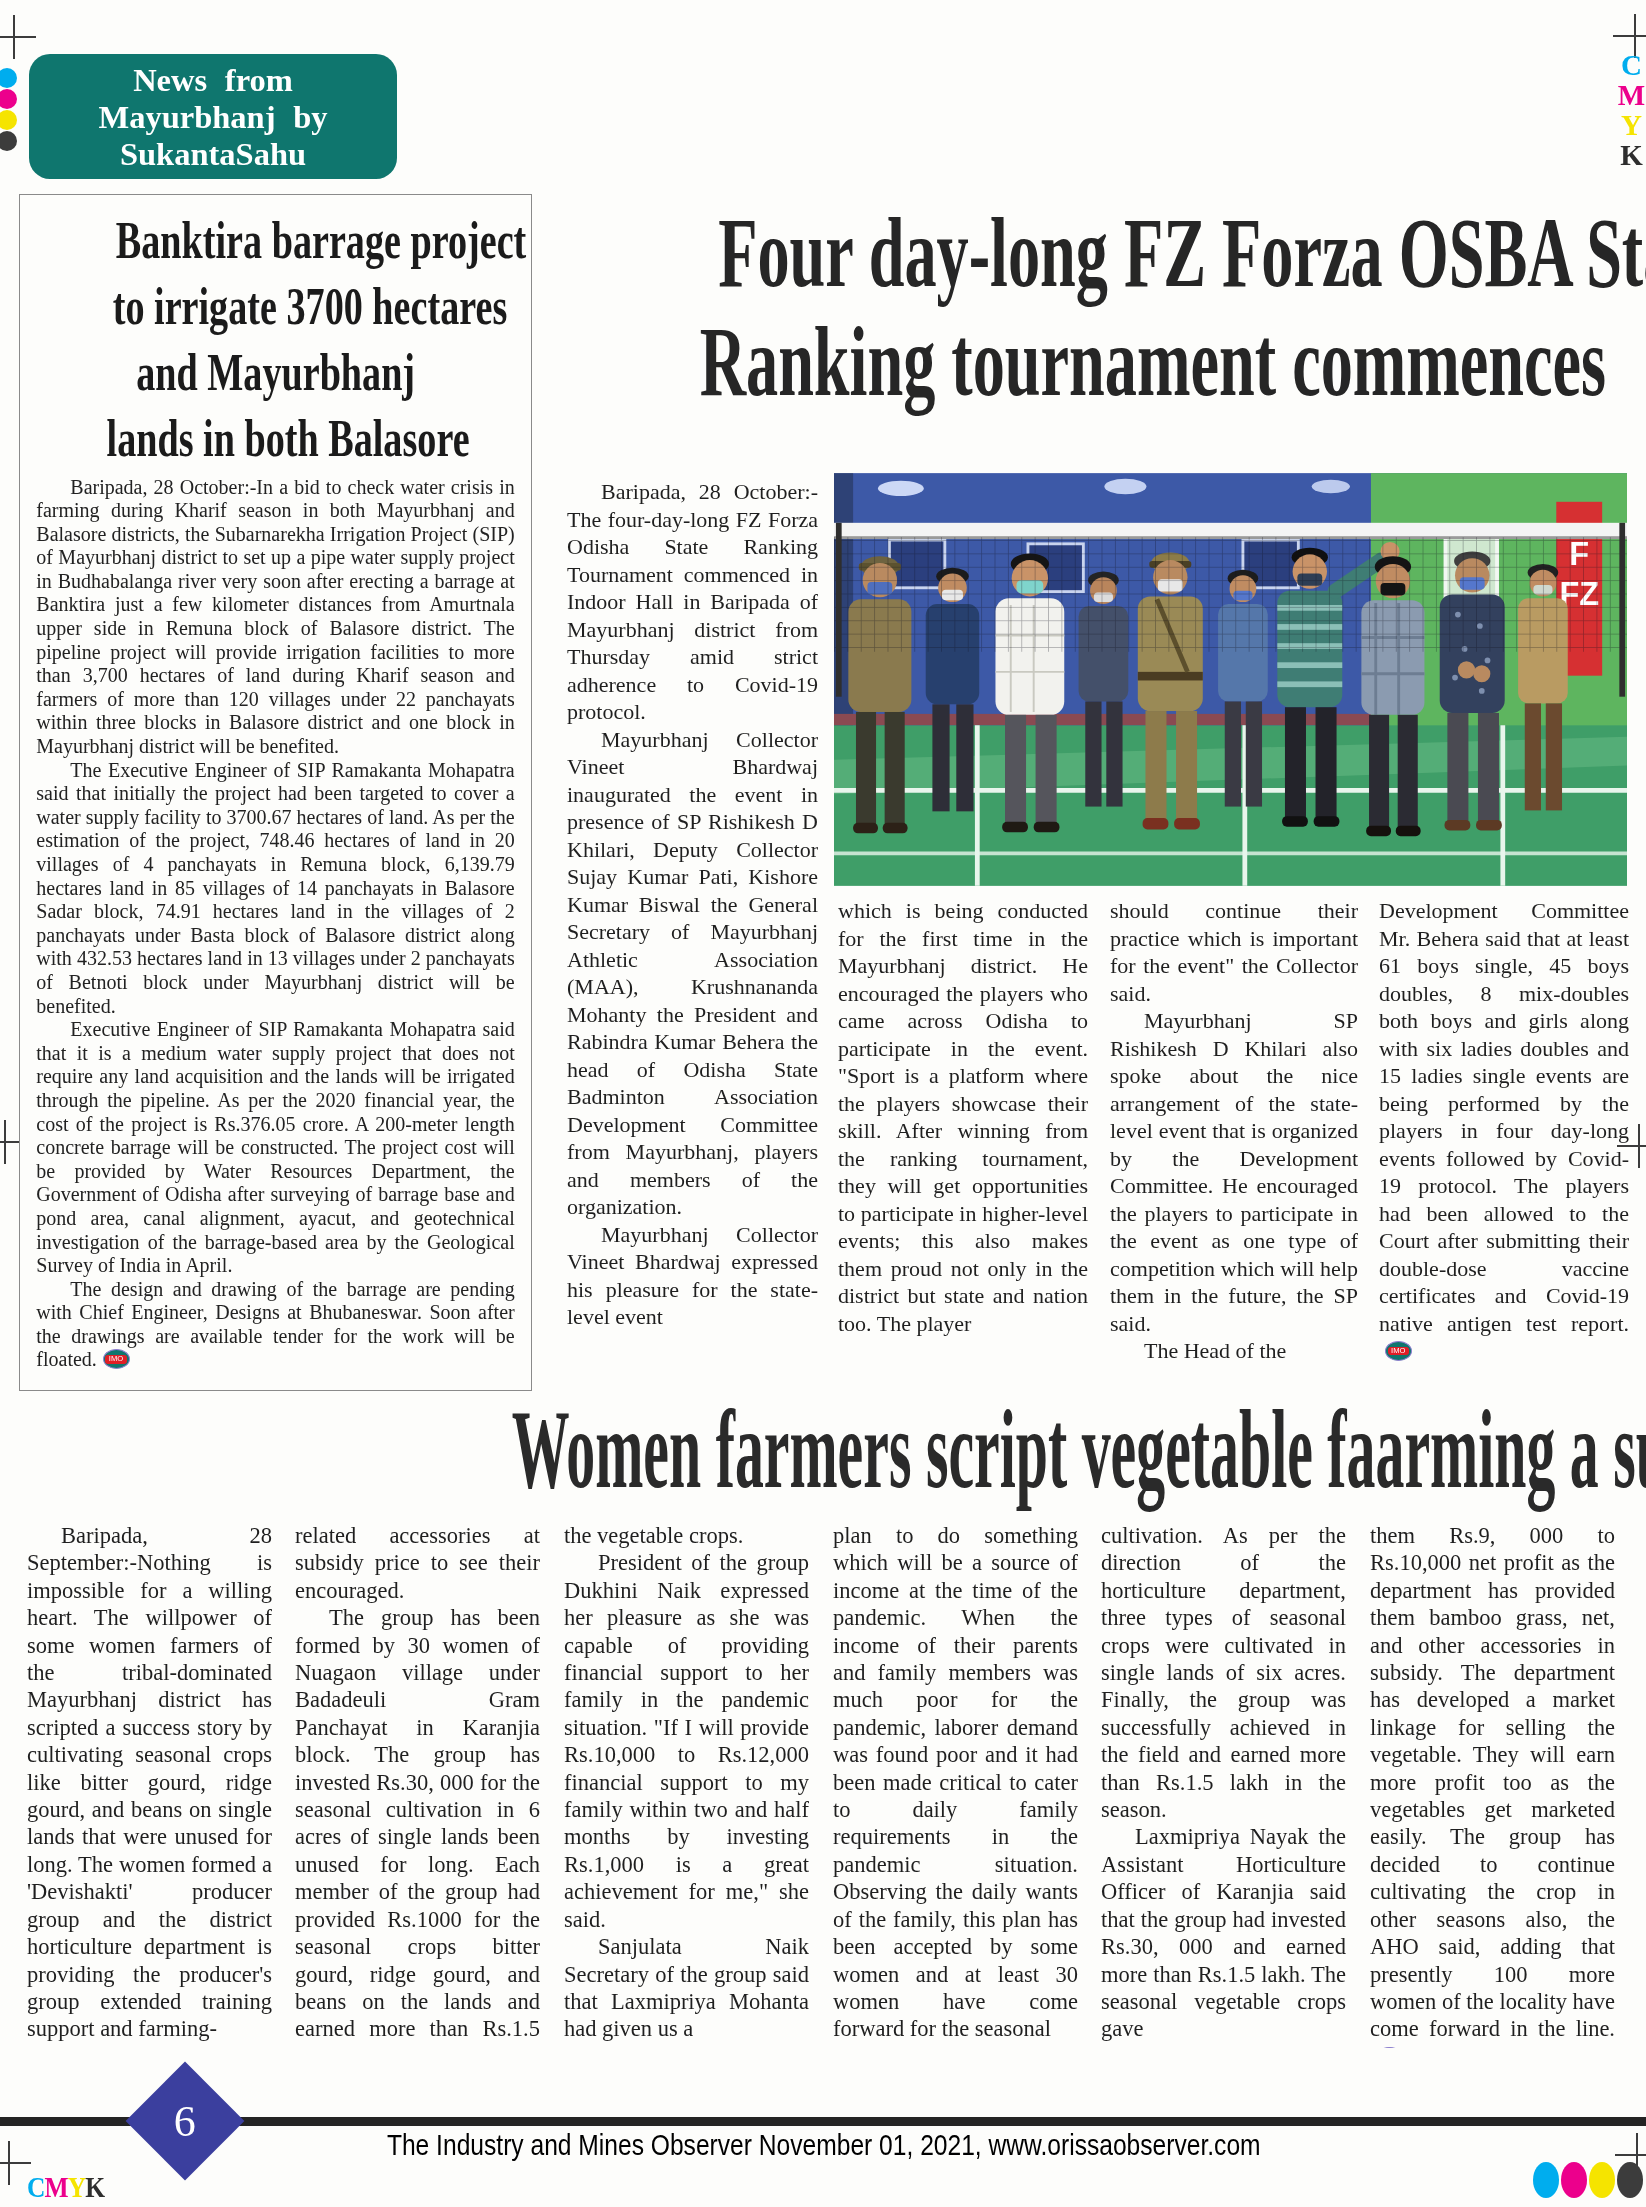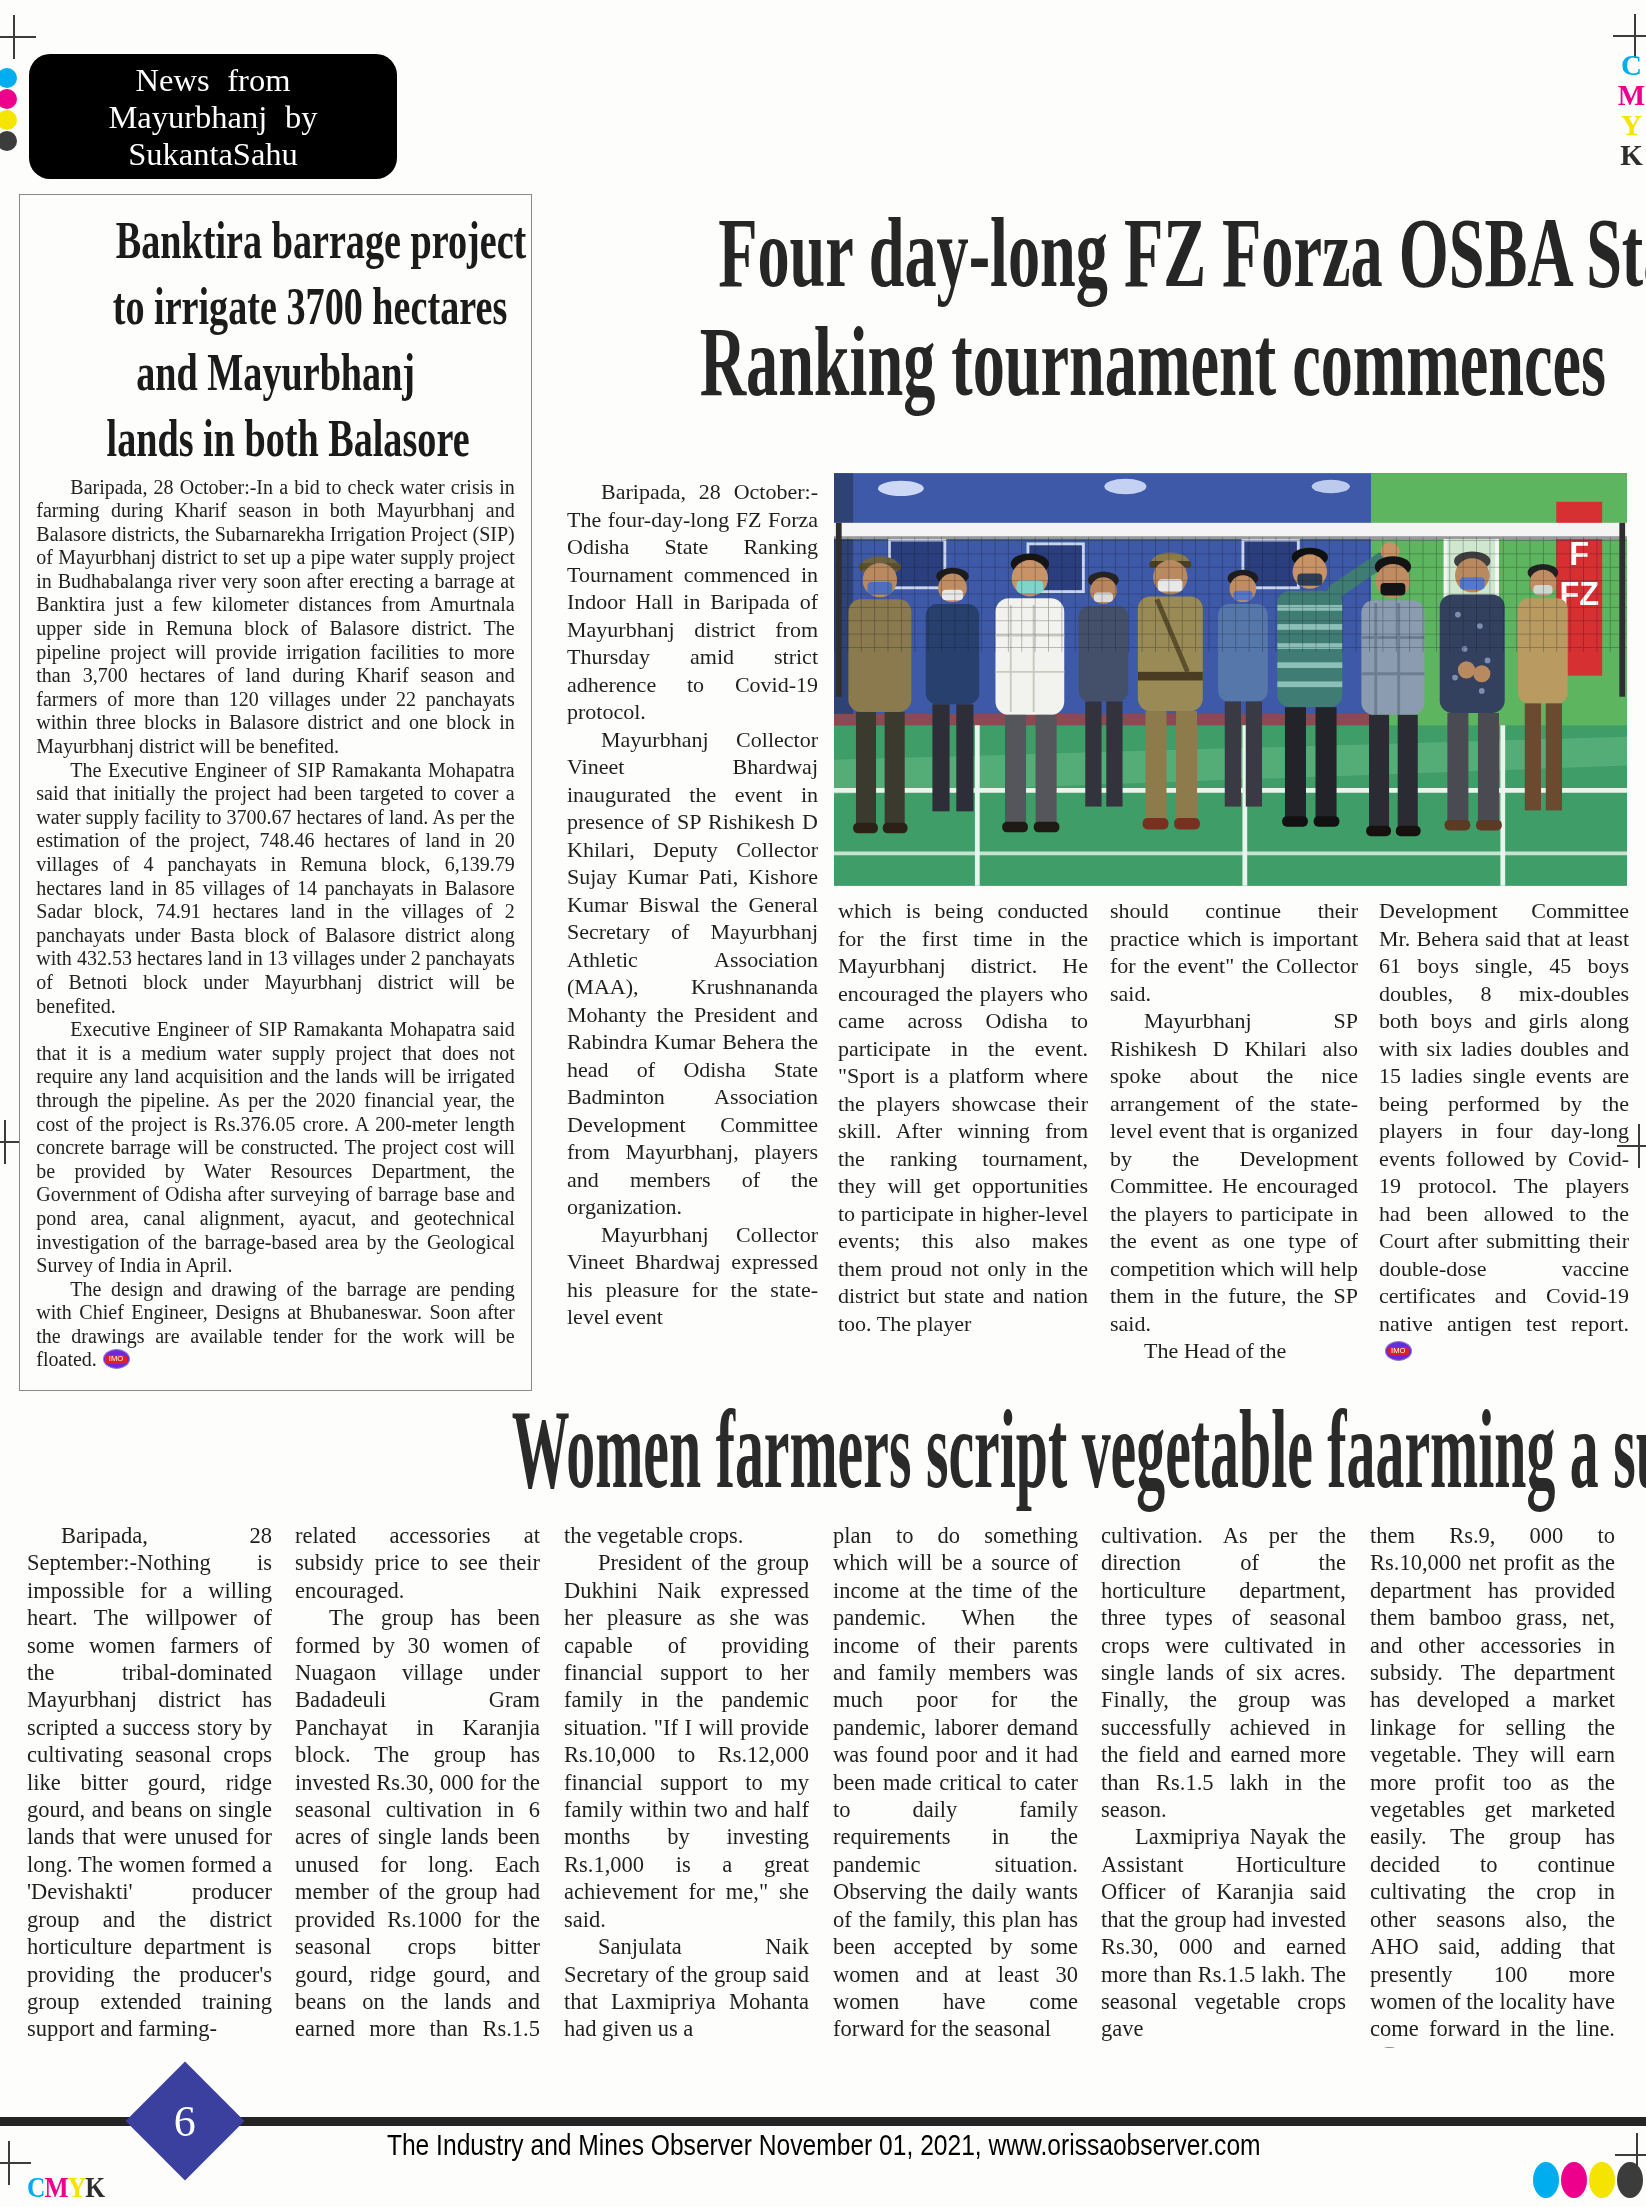--- a/index.html
+++ b/index.html
@@ -18,22 +18,22 @@
   .c-cyan { color:#00adee; } .c-mag { color:#ec008c; } .c-yel { color:#f5e400; } .c-blk { color:#2e2e2e; }
   .b-cyan { background:#00adee; } .b-mag { background:#ec008c; } .b-yel { background:#f5e400; } .b-blk { background:#3c3c3c; }
   .cmyk-right { position:absolute; right:1px; top:50px; width:29px; text-align:center;
     font-weight:bold; font-size:29px; line-height:30px; }
   .cmyk-word { position:absolute; left:27px; top:2170px; font-weight:bold; font-size:30px; letter-spacing:-1px; transform:scaleX(0.85); transform-origin:left; }
   .dotrow { position:absolute; left:1531px; top:2162px; }
   .dotrow .dot { display:inline-block; width:26px; height:36px; border-radius:50%; margin-left:1.9px; vertical-align:top; }
   
   .masthead {
     position:absolute; left:29px; top:54px; width:368px; height:125px;
-    background:#000000; border-radius:21px; color:#fff; text-align:center;
-    font-weight:normal; font-size:32.5px; line-height:37px; padding-top:7.6px; word-spacing:9.6px;
+    background:#0f766e; border-radius:21px; color:#fff; text-align:center;
+    font-weight:bold; font-size:32.5px; line-height:37px; padding-top:7.6px; word-spacing:9.6px;
   }
   
   .barrage-box {
     position:absolute; left:19px; top:194px; width:513px; height:1197px;
     border:1.9px solid #8a8a8a; padding:11.5px 16.3px 0 16.3px; overflow:hidden; background:#fdfdfb;
   }
   .barrage-head { text-align:center; font-weight:bold; color:#1b1b1b;font-family:Liberation Serif, serif; }
   .barrage-head .hline { height:66px; line-height:66px; white-space:nowrap; }
   .barrage-head .cond { display:inline-block; font-size:53px; transform:scale(0.72,1.0); transform-origin:center; }
   .barrage-body { margin-top:5px; font-size:20px; line-height:23.6px; text-align:justify; color:#222; }
@@ -51,21 +51,21 @@
   .photo { position:absolute; left:834px; top:473px; width:793px; height:413px; }
   .photo svg { display:block; width:100%; height:100%; }
   
   .w-headline { position:absolute; left:19px; top:1394px; width:1609px; height:117px; text-align:center; font-weight:bold; color:#2a2a2a; }
   .w-headline .cond { display:inline-block; white-space:nowrap; font-size:98px; line-height:111px; transform:scale(0.59,1.15); transform-origin:center; }
   .wcol { position:absolute; top:1522px; width:245px; height:526px; font-size:22.5px; line-height:27.4px; text-align:justify; overflow:hidden; }
   .wcol-1 { left:27px; } .wcol-2 { left:295px; } .wcol-3 { left:564px; }
   .wcol-4 { left:833px; } .wcol-5 { left:1101px; } .wcol-6 { left:1370px; }
   
   .endicon { display:inline-block; width:27px; height:20px; border:1.9px solid #8f7fd0; border-radius:50%;
-    background:#6d28d9; vertical-align:-2.9px; margin-left:5.7px; text-indent:0; overflow:hidden; }
+    background:#0f766e; vertical-align:-2.9px; margin-left:5.7px; text-indent:0; overflow:hidden; }
   .endicon i { display:block; margin:4.8px 1.9px 0 1.9px; height:8.6px; background:#e01e26; border-radius:2.9px;
     font-style:normal; color:#fff; font-family:"Liberation Sans", sans-serif; font-size:7.6px; line-height:8.6px; text-align:center; }
   
   .foot-rule { position:absolute; left:0; top:2117px; width:1647px; height:8.6px; background:#242424; }
   .diamond { position:absolute; left:143px; top:2079px; width:84px; height:84px; background:#3b3f9e;
     transform:rotate(45deg); display:flex; align-items:center; justify-content:center; }
   .diamond span { transform:rotate(-45deg); color:#fff; font-size:44px; font-family:"Liberation Serif", serif; }
   .foot-line { position:absolute; left:0; top:2128px; width:1647px; text-align:center;
     font-family:"Liberation Sans", sans-serif; font-size:30px; color:#000000; }
   .foot-line .cond { display:inline-block; white-space:nowrap; transform:scaleX(0.82); transform-origin:center; }

